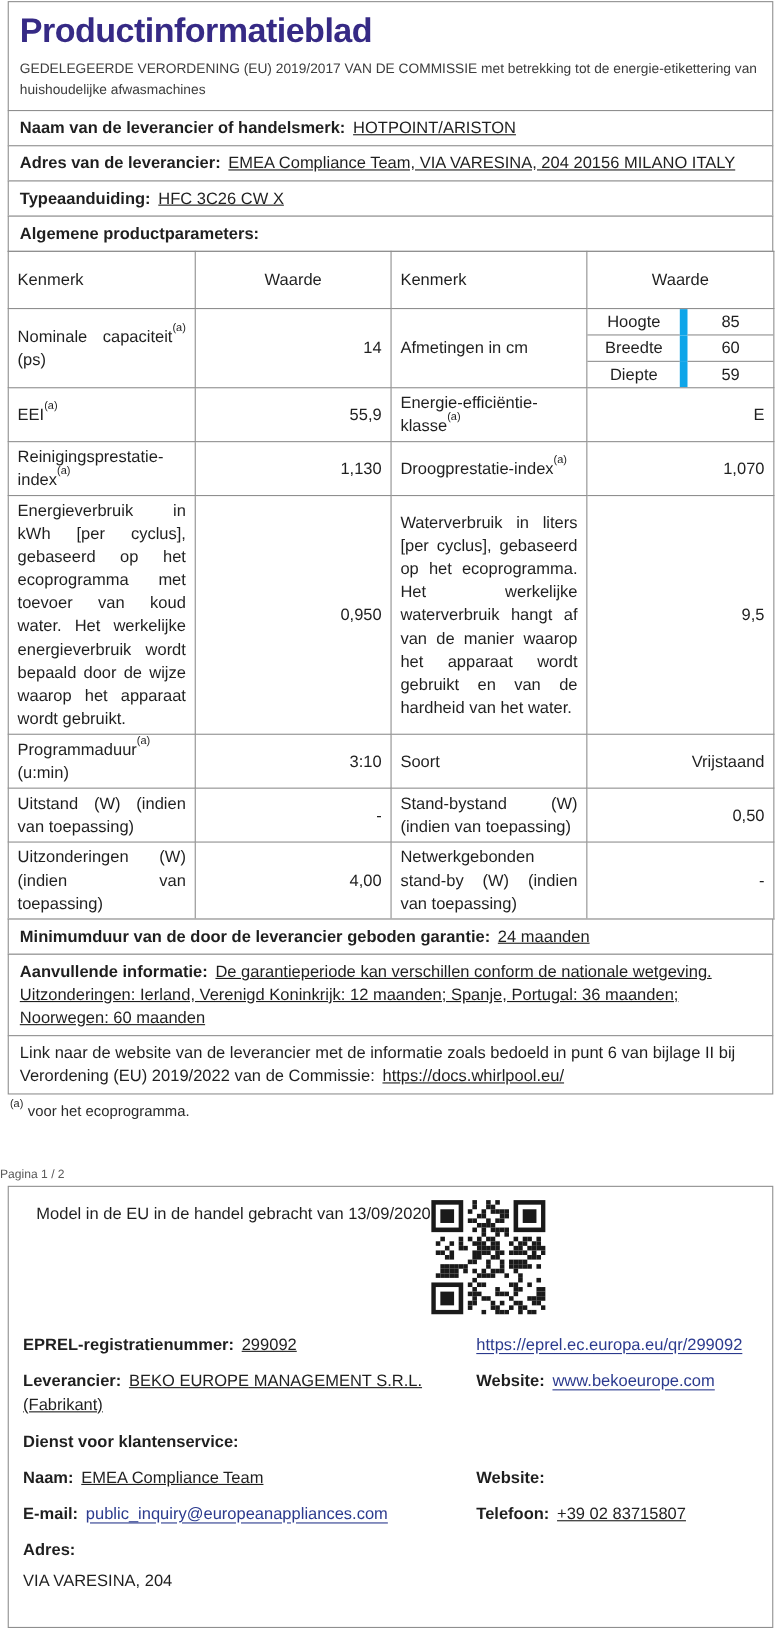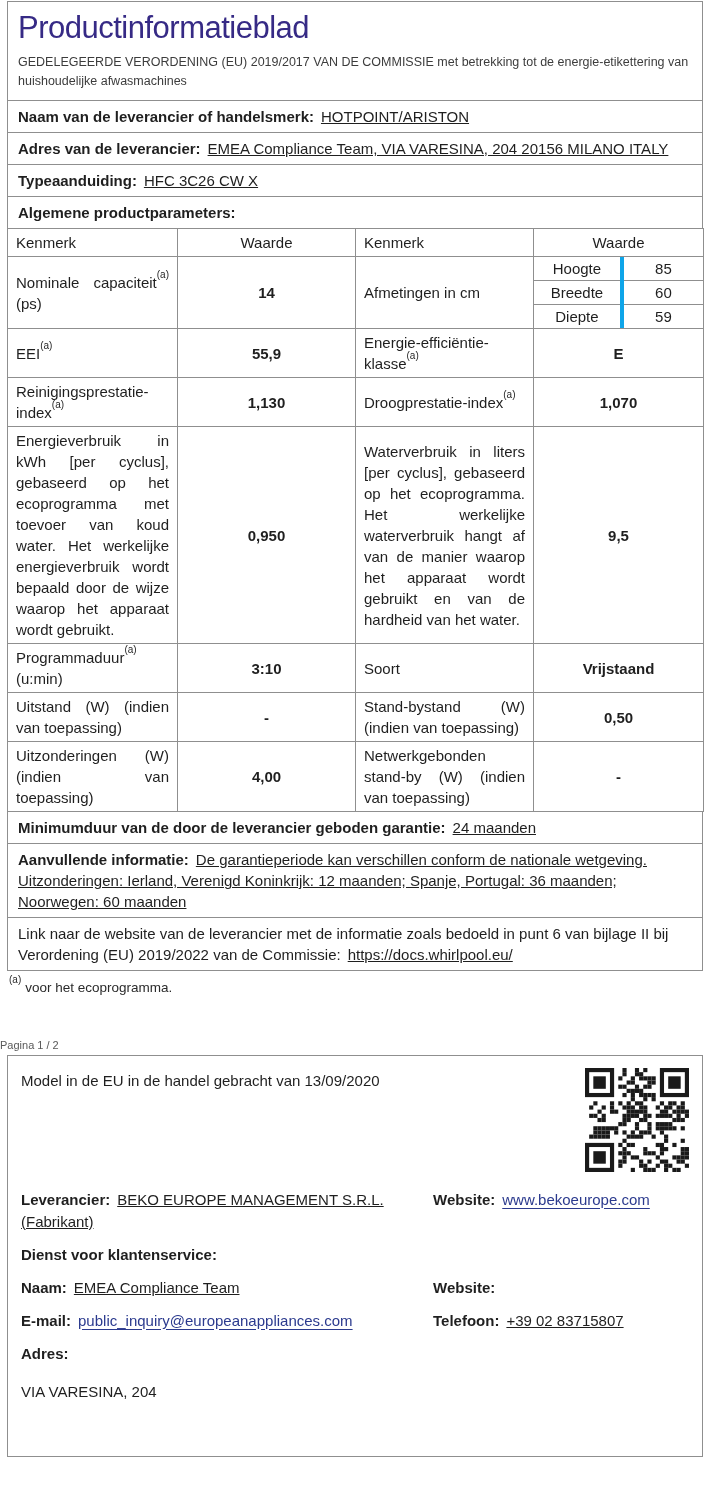--- a/index.html
+++ b/index.html
@@ -9,50 +9,50 @@
     font-family: "Liberation Sans", sans-serif;
     font-size: 15px; color: #1f1f1f;
   }
   .doc { margin: 2px 7px 0 7px; }
   .cell {
     border: 1px solid #8f8f8f; margin-top: -1px;
     padding: 5px 10px; line-height: 21px; background: #fff;
   }
   .title-cell { padding: 6px 10px 9px 10px; }
   .title {
-    font-size: 31px; font-weight: 400; line-height: 40px;
+    font-size: 31px; font-weight: 700; line-height: 40px;
     color: var(--title-color, #362a85); letter-spacing: -0.5px;
   }
   .subtitle { font-size: 12.5px; line-height: 19px; color: #3c3c3c; margin-top: 5px; }
   .kv b { font-weight: 700; }
   .kv .val { margin-left: 7px; text-decoration: underline; }
   table.main { border-collapse: collapse; width: 100%; table-layout: fixed; margin-top: -1px; }
   .main th, .main td {
     border: 1px solid #8f8f8f; padding: 3px 8px;
     font-size: 15px; line-height: 21px; vertical-align: middle; font-weight: 400;
   }
-  .main th { padding: 3px 8px; }
+  .main th { padding: 15px 8px; }
   .h-ken { text-align: left; }
   .h-waa { text-align: center; }
   td.lab { text-align: justify; }
-  td.val { text-align: center; font-weight: bold; }
+  td.val { text-align: right; }
   sup.fn { font-size: 10px; line-height: 0; position: relative; top: -4px; }
   .dims-cell { padding: 0 !important; }
   table.dims { border-collapse: collapse; width: 100%; }
   .dims td { border: 0; text-align: center; padding: 1px 4px; line-height: 21px; }
-  .dims td.dim-l { border-right: 4px solid #0ea5e9; width: 52%; }
+  .dims td.dim-l { border-right: 7px solid #0ea5e9; width: 52%; }
   .dims tr + tr td { border-top: 1px solid #8f8f8f; }
   .footnote { margin: 6px 9px 0 9px; font-size: 13.5px; color: #2a2a2a; }
   .footnote sup { font-size: 10px; position: relative; top: -3px; margin-right: 4px; }
   .pagina { text-align: left; font-size: 11px; color: #595959; margin: 44px 9px 4px 0; }
   .bottombox {
     margin: 0 7px; border: 1px solid #8f8f8f; position: relative;
     height: 402px; padding: 12px 13px 0 13px;
   }
-  .firstrow { display: flex; justify-content: space-between; align-items: flex-start; margin-bottom: 17px; }
+  .firstrow { display: flex; justify-content: flex-start; align-items: flex-start; margin-bottom: 17px; margin-left: 12px; }
   .model-line { line-height: 22px; padding-top: 2px; }
   .qr { width: 104px; height: 104px; display: block; }
   .brow { display: flex; margin-bottom: 11px; line-height: 22px; }
   .col-l { width: 412px; padding-right: 12px; overflow-wrap: break-word; }
   .col-r { flex: 1; overflow-wrap: break-word; }
   a.link { color: var(--link-color, #2b3a8e); text-decoration: underline; text-underline-offset: 3px; }
   .addr-line { line-height: 22px; }
 </style>
 </head>
 <body>
@@ -388,20 +388,28 @@
         <rect x="8" y="8" width="12" height="12" fill="#1a1a1a"></rect>
         <rect x="72" y="0" width="28" height="28" fill="#1a1a1a"></rect>
         <rect x="76" y="4" width="20" height="20" fill="#ffffff"></rect>
         <rect x="80" y="8" width="12" height="12" fill="#1a1a1a"></rect>
         <rect x="0" y="72" width="28" height="28" fill="#1a1a1a"></rect>
         <rect x="4" y="76" width="20" height="20" fill="#ffffff"></rect>
         <rect x="8" y="80" width="12" height="12" fill="#1a1a1a"></rect>
       </svg>
   </div>
 
+  <div class="brow">
+    <div class="col-l kv">
+      <b>EPREL-registratienummer:</b><span class="val">299092</span>
+    </div>
+    <div class="col-r">
+      <a class="link" href="#">https://eprel.ec.europa.eu/qr/299092</a>
+    </div>
+  </div>
 
   <div class="brow">
     <div class="col-l kv">
       <b>Leverancier:</b><span class="val">BEKO EUROPE MANAGEMENT S.R.L. (Fabrikant)</span>
     </div>
     <div class="col-r kv">
       <b>Website:</b><a class="link val" href="#">www.bekoeurope.com</a>
     </div>
   </div>
 
@@ -420,18 +428,18 @@
 
   <div class="brow">
     <div class="col-l kv">
       <b>E-mail:</b><a class="link val" href="#">public_inquiry@europeanappliances.com</a>
     </div>
     <div class="col-r kv">
       <b>Telefoon:</b><span class="val">+39 02 83715807</span>
     </div>
   </div>
 
-  <div class="brow" style="margin-bottom:16px;">
+  <div class="brow" style="margin-bottom:6px;">
     <b>Adres:</b>
   </div>
   <div class="addr-line">VIA VARESINA, 204</div>
 
 </div>
 
 </body></html>

